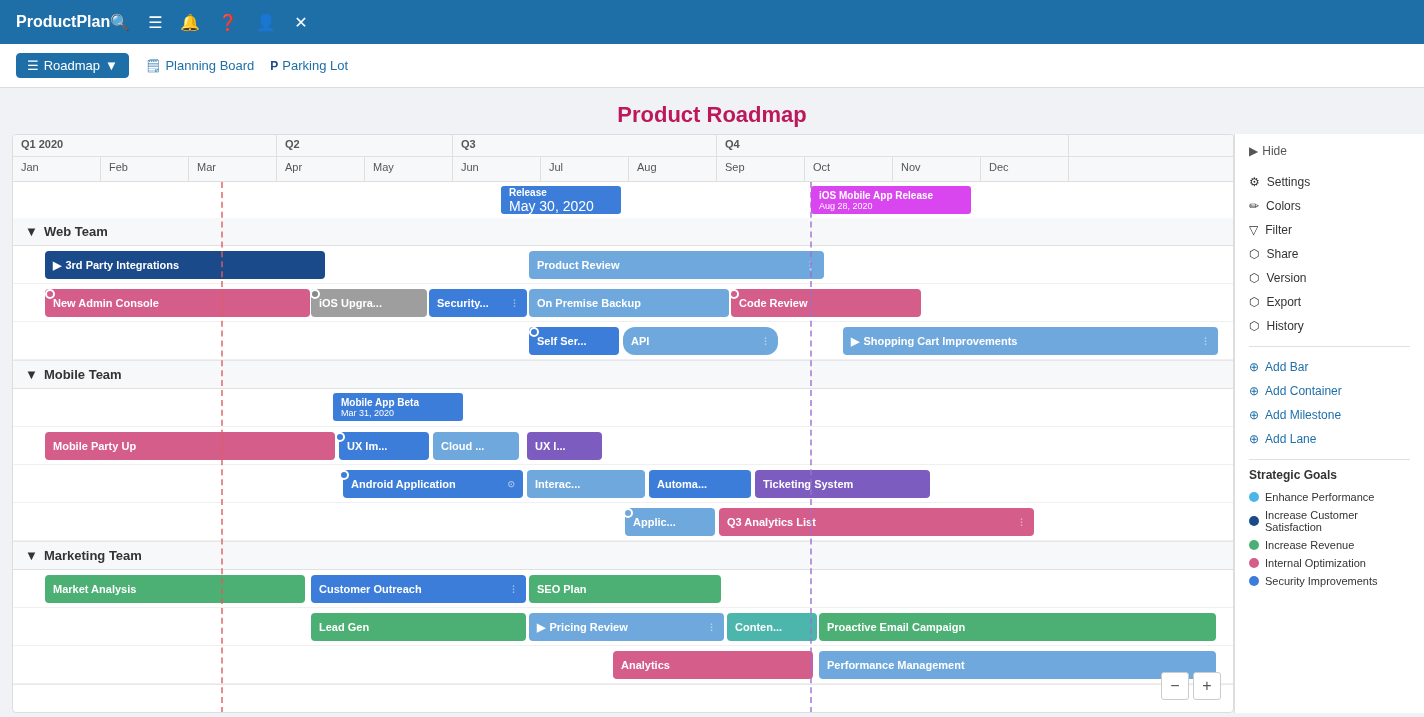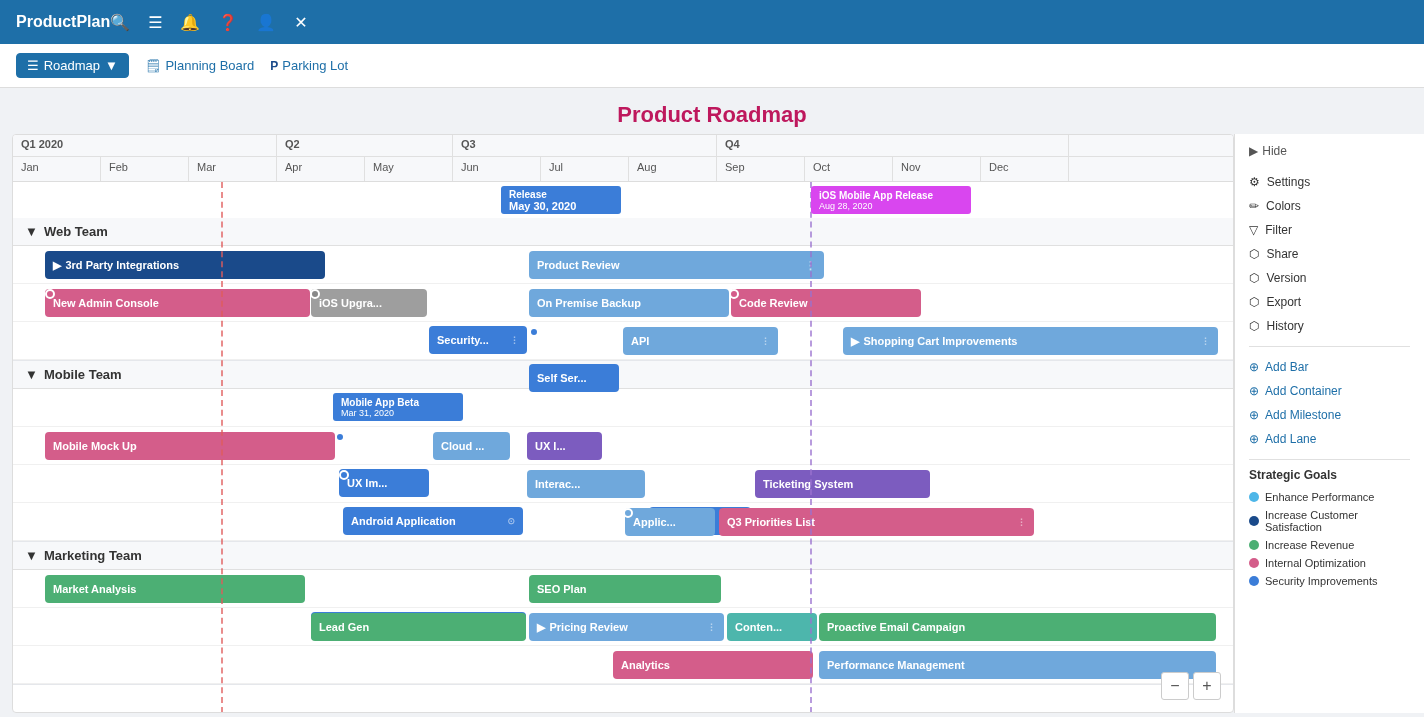--- a/index.html
+++ b/index.html
@@ -153,21 +153,21 @@
       display: flex;
       align-items: center;
       padding: 0 8px;
       font-size: 11px;
       font-weight: 600;
       color: white;
       cursor: pointer;
       overflow: hidden;
       white-space: nowrap;
     }
-    .bar-blue { background: #3b7dd8; margin-top: 37px; }
+    .bar-blue { background: #3b7dd8; }
     .bar-blue-light { background: #6fa8dc; }
     .bar-purple { background: #7c5cbf; }
     .bar-pink { background: #d45d8a; }
     .bar-green { background: #4caf74; }
     .bar-teal { background: #4db6ac; }
     .bar-gray { background: #9e9e9e; }
     .bar-dark-blue { background: #1a4a8a; }
 
     
     .vline {
@@ -286,21 +286,21 @@
         <div class="month-cell">Oct</div>
         <div class="month-cell">Nov</div>
         <div class="month-cell">Dec</div>
       </div>
     </div>
 
     <div class="gantt-body" style="position:relative;">
 
       <div class="milestone-bar" style="left:488px; width:120px; top:4px; background:#3b7dd8; font-size:10px;">
         <span>Release</span>
-        <span style="font-weight:700; font-size:11px;">May 30, 2020</span>
+        <span style="font-weight:400; font-size:14px;">May 30, 2020</span>
       </div>
       <div class="milestone-bar" style="left:798px; width:160px; top:4px; background:#d946ef; font-size:10px;">
         <span>iOS Mobile App Release</span>
         <span style="font-weight:400; font-size:9px;">Aug 28, 2020</span>
       </div>
 
       <div class="vline" style="left:208px; border-color:#e05c5c; opacity:0.7;"></div>
       <div class="vline" style="left:797px; border-color:#9b72cf; opacity:0.7;"></div>
 
       <div style="height:36px;"></div>
@@ -343,21 +343,21 @@
             <div class="bar bar-pink" style="left:718px; width:190px;">
               <span>Code Review</span>
             </div>
           </div>
 
           <div class="gantt-row">
             <div style="position:absolute; left:516px; top:5px; width:10px; height:10px; border-radius:50%; background:#3b7dd8; border:2px solid white; z-index:6;"></div>
             <div class="bar bar-blue" style="left:516px; width:90px;">
               <span>Self Ser...</span>
             </div>
-            <div class="bar bar-blue-light" style="left:610px; width:155px;">
+            <div class="bar bar-blue-light" style="left:610px; width:155px;border-radius:12px;">
               <span>API</span>
               <span style="margin-left:auto; opacity:0.5; font-size:9px;">⋮</span>
             </div>
             <div class="bar bar-blue-light" style="left:830px; width:375px;">
               <span style="margin-right:4px;">▶</span>
               <span>Shopping Cart Improvements</span>
               <span style="margin-left:auto; opacity:0.5; font-size:9px;">⋮</span>
             </div>
           </div>
         </div>
@@ -372,27 +372,27 @@
 
           <div class="gantt-row">
             <div class="milestone-bar" style="left:320px; width:130px; top:4px; background:#3b7dd8; font-size:10px; position:absolute;">
               <span>Mobile App Beta</span>
               <span style="font-weight:400; font-size:9px;">Mar 31, 2020</span>
             </div>
           </div>
 
           <div class="gantt-row">
             <div class="bar bar-pink" style="left:32px; width:290px;">
-              <span>Mobile Mock Up</span>
+              <span>Mobile Party Up</span>
             </div>
             <div style="position:absolute; left:322px; top:5px; width:10px; height:10px; border-radius:50%; background:#3b7dd8; border:2px solid white; z-index:6;"></div>
             <div class="bar bar-blue" style="left:326px; width:90px;">
               <span>UX Im...</span>
             </div>
-            <div class="bar bar-blue-light" style="left:420px; width:77px;">
+            <div class="bar bar-blue-light" style="left:420px; width:86px;">
               <span>Cloud ...</span>
             </div>
             <div class="bar bar-purple" style="left:514px; width:75px;">
               <span>UX I...</span>
             </div>
           </div>
 
           <div class="gantt-row">
             <div style="position:absolute; left:326px; top:5px; width:10px; height:10px; border-radius:50%; background:#3b7dd8; border:2px solid white; z-index:6;"></div>
             <div class="bar bar-blue" style="left:330px; width:180px;">
@@ -409,21 +409,21 @@
               <span>Ticketing System</span>
             </div>
           </div>
 
           <div class="gantt-row">
             <div style="position:absolute; left:610px; top:5px; width:10px; height:10px; border-radius:50%; background:#6fa8dc; border:2px solid white; z-index:6;"></div>
             <div class="bar bar-blue-light" style="left:612px; width:90px;">
               <span>Applic...</span>
             </div>
             <div class="bar bar-pink" style="left:706px; width:315px;">
-              <span>Q3 Priorities List</span>
+              <span>Q3 Analytics List</span>
               <span style="margin-left:auto; opacity:0.5; font-size:9px;">⋮</span>
             </div>
           </div>
         </div>
       </div>
 
       <div class="lane">
         <div class="lane-header">
           <span>▼</span>
           <span>Marketing Team</span>

